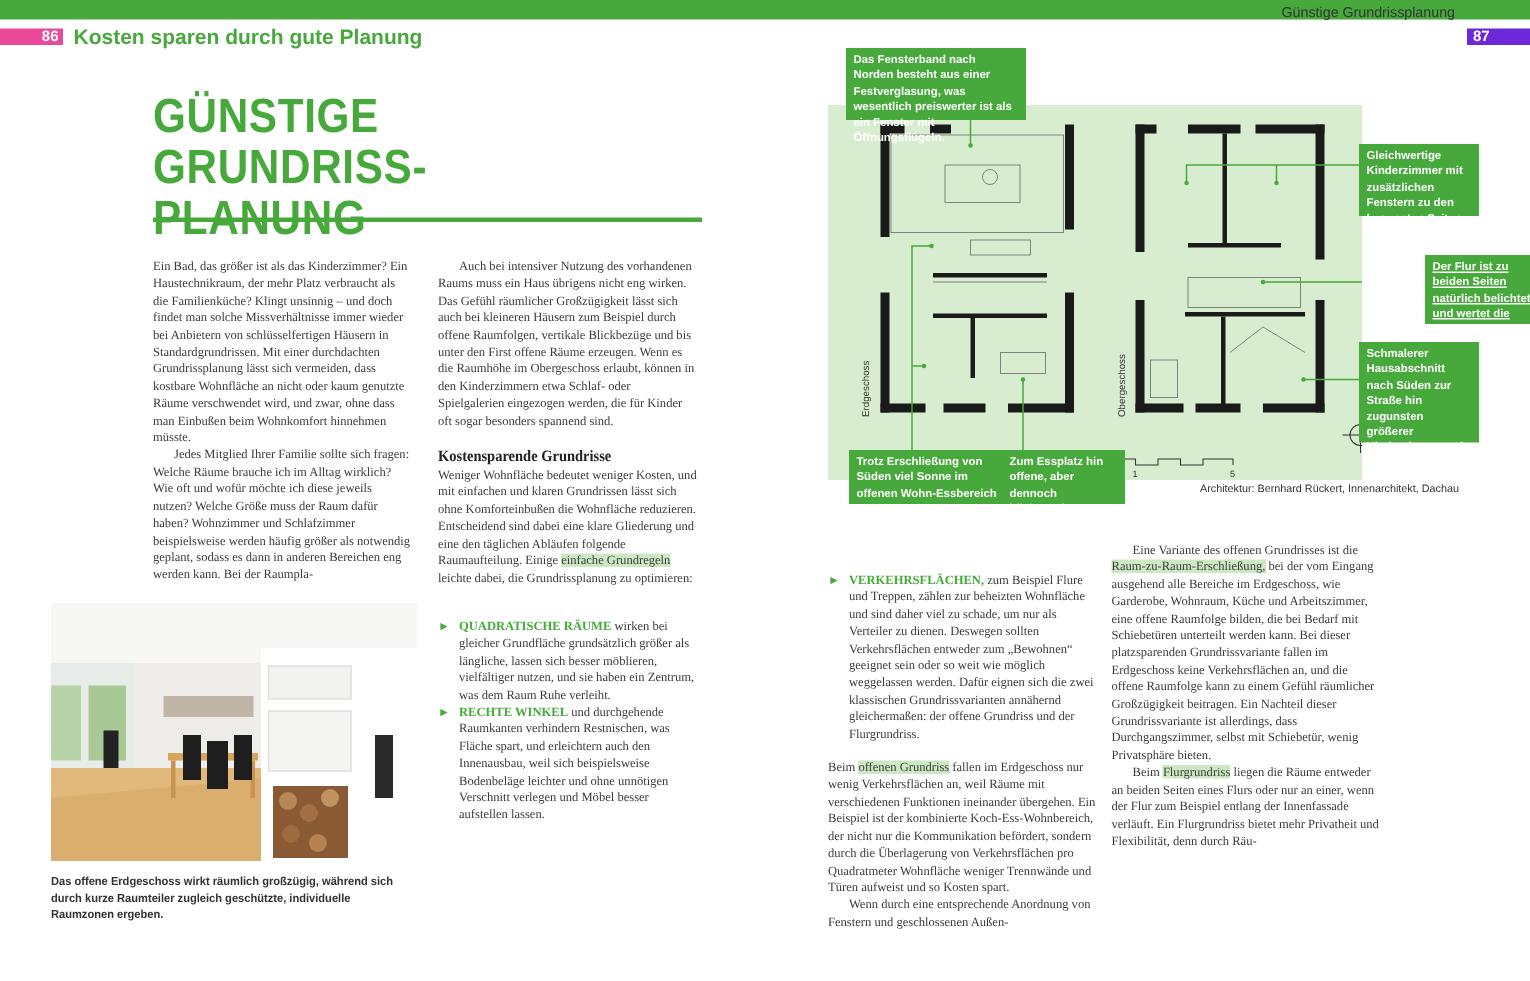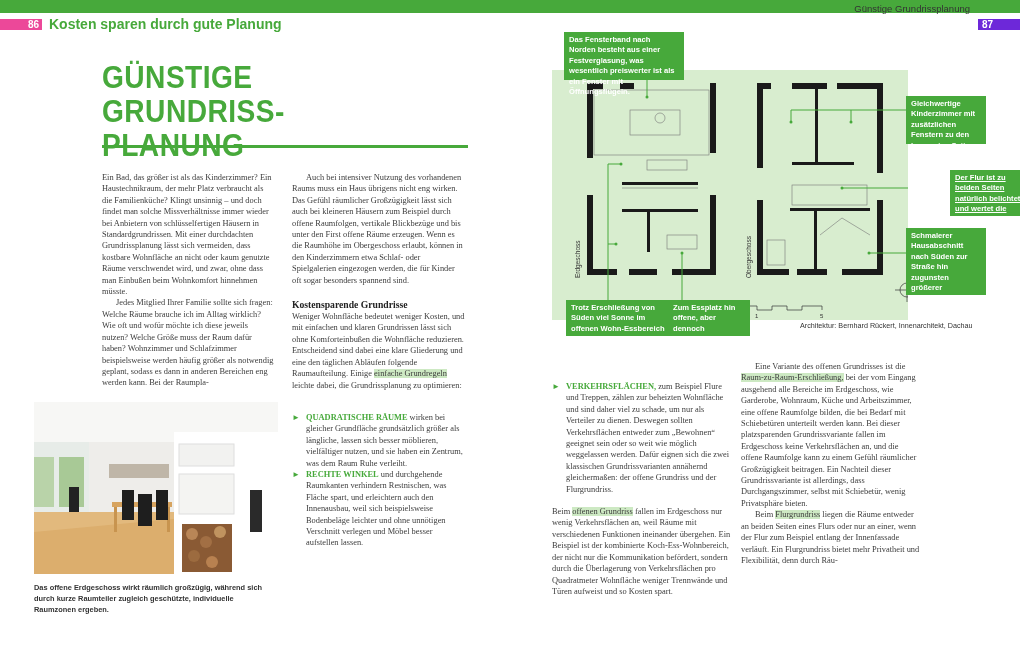--- a/index.html
+++ b/index.html
@@ -193,18 +193,19 @@
 <div class="callout" style="left:906px; top:96px; width:80px; height:48px;">Gleichwertige Kinderzimmer mit zusätzlichen Fenstern zu den besonnten Seiten</div>
 <div class="callout" style="left:950px; top:170px; width:80px; height:46px;text-decoration:underline;">Der Flur ist zu beiden Seiten natürlich belichtet und wertet die Wohnfläche auf.</div>
 <div class="callout" style="left:906px; top:228px; width:80px; height:67px;">Schmalerer Hausabschnitt nach Süden zur Straße hin zugunsten größerer Kinderzimmer auf der ruhigen Seite</div>
 <div class="callout" style="left:566px; top:300px; width:106px; height:36px;">Trotz Erschließung von Süden viel Sonne im offenen Wohn-Essbereich</div>
 <div class="callout" style="left:668px; top:300px; width:82px; height:36px;">Zum Essplatz hin offene, aber dennoch blickgeschützte Küche.</div>
 <div class="architect">Architektur: Bernhard Rückert, Innenarchitekt, Dachau</div>
 
 <div class="col" style="left:552px; top:361px; width:180px;margin-top:20px;">
   <p class="bullet"><span class="kw">VERKEHRSFLÄCHEN,</span><span> zum Beispiel Flure und Treppen, zählen zur beheizten Wohnfläche und sind daher viel zu schade, um nur als Verteiler zu dienen. Deswegen sollten Verkehrsflächen entweder zum „Bewohnen“ geeignet sein oder so weit wie möglich weggelassen werden. Dafür eignen sich die zwei klassischen Grundrissvarianten annähernd gleichermaßen: der offene Grundriss und der Flurgrundriss.</span></p>
   <p style="margin-top:11px;"><span>Beim </span><span class="hl">offenen Grundriss</span><span> fallen im Erdgeschoss nur wenig Verkehrsflächen an, weil Räume mit verschiedenen Funktionen ineinander übergehen. Ein Beispiel ist der kombinierte Koch-Ess-Wohnbereich, der nicht nur die Kommunikation befördert, sondern durch die Überlagerung von Verkehrsflächen pro Quadratmeter Wohnfläche weniger Trennwände und Türen aufweist und so Kosten spart.</span></p>
+  <p class="indent">Wenn durch eine entsprechende Anordnung von Fenstern und geschlossenen Außen-</p>
 </div>
 
 <div class="col" style="left:741px; top:361px; width:180px;">
   <p class="indent"><span>Eine Variante des offenen Grundrisses ist die </span><span class="hl">Raum-zu-Raum-Erschließung,</span><span> bei der vom Eingang ausgehend alle Bereiche im Erdgeschoss, wie Garderobe, Wohnraum, Küche und Arbeitszimmer, eine offene Raumfolge bilden, die bei Bedarf mit Schiebetüren unterteilt werden kann. Bei dieser platzsparenden Grundrissvariante fallen im Erdgeschoss keine Verkehrsflächen an, und die offene Raumfolge kann zu einem Gefühl räumlicher Großzügigkeit beitragen. Ein Nachteil dieser Grundrissvariante ist allerdings, dass Durchgangszimmer, selbst mit Schiebetür, wenig Privatsphäre bieten.</span></p>
   <p class="indent"><span>Beim </span><span class="hl">Flurgrundriss</span><span> liegen die Räume entweder an beiden Seiten eines Flurs oder nur an einer, wenn der Flur zum Beispiel entlang der Innenfassade verläuft. Ein Flurgrundriss bietet mehr Privatheit und Flexibilität, denn durch Räu-</span></p>
 </div>
 
 </body></html>

